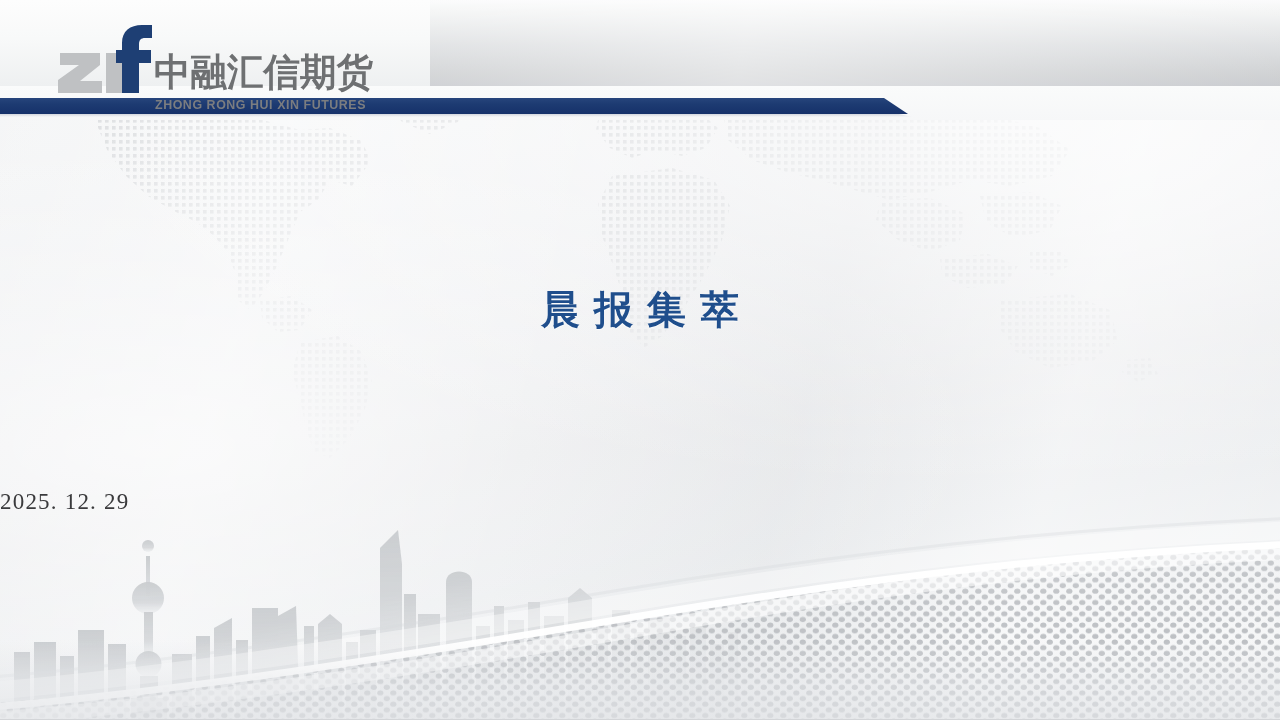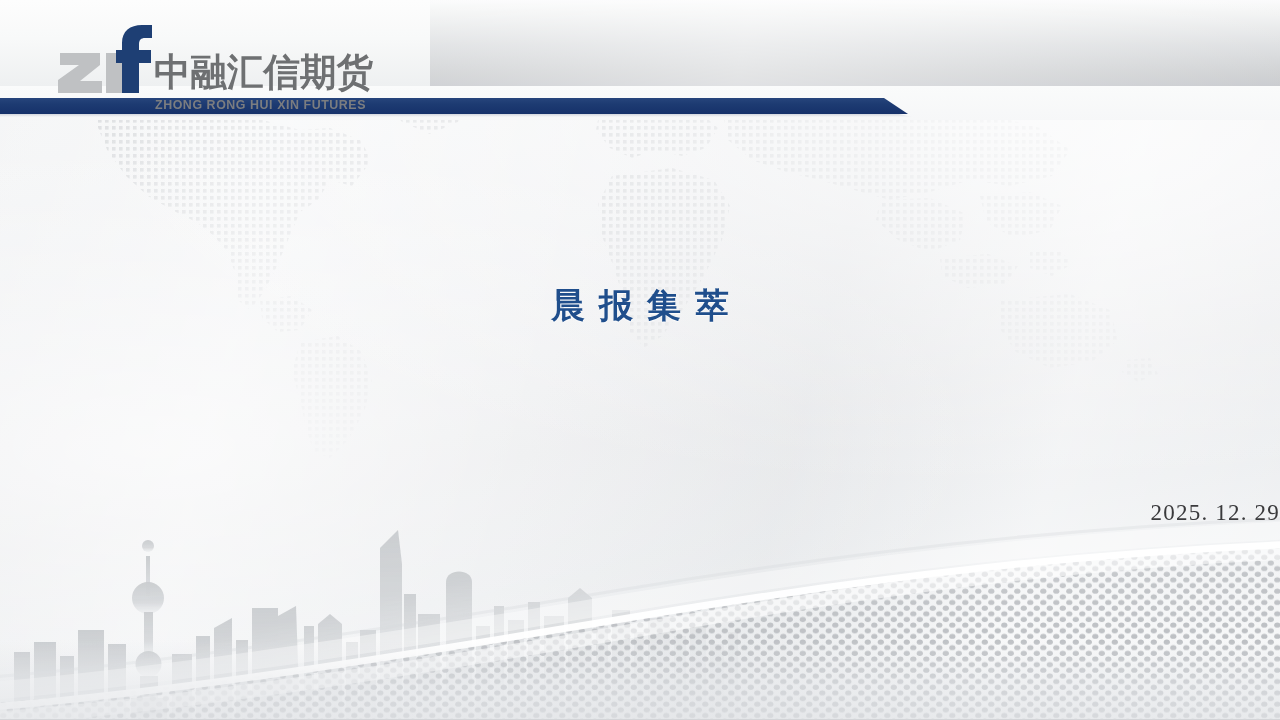--- a/index.html
+++ b/index.html
@@ -150,33 +150,33 @@
   }
 
   
   .title {
     position: absolute;
     left: 0;
     top: 283px;
     width: 1280px;
     text-align: center;
     font-family: "DejaVu Serif", "Liberation Serif", serif;
-    font-size: 34px;
+    font-size: 39px;
     font-weight: bold;
     letter-spacing: 14px;
     text-indent: 14px;
     color: #1f4e8c;
     text-shadow: 0 1px 1px rgba(255,255,255,.75);
   }
   .date {
     position: absolute;
     left: 0;
-    top: 500px;
-    width: 1280px;
-    text-align: right;
+    top: 489px;
+    width: 1280px;
+    text-align: left;
     font-family: "Liberation Serif", "DejaVu Serif", serif;
     font-size: 23px;
     letter-spacing: 1.2px;
     color: #3a3a3c;
   }
 
   
   .bottom-art {
     position: absolute;
     left: 0;

